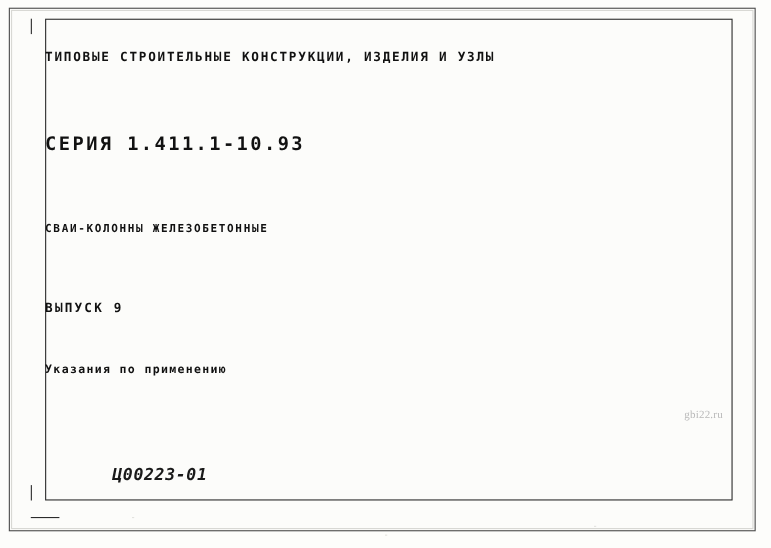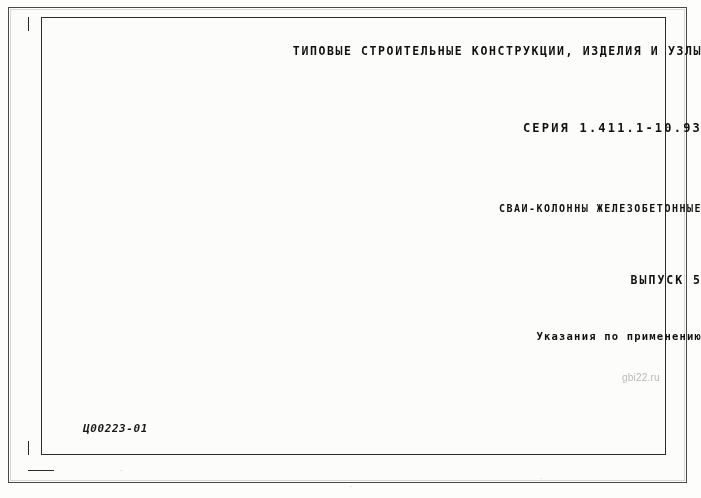--- a/index.html
+++ b/index.html
@@ -82,36 +82,35 @@
     position: absolute;
     left: 41px;
     top: 17px;
     width: 625px;
     height: 438px;
   }
 
   .line {
     position: absolute;
     width: 100%;
-    text-align: right;
+    text-align: left;
     letter-spacing: 1.4px;
     font-weight: bold;
     color: #111;
     white-space: nowrap;
-    margin-left: 36px;
   }
 
   .l-heading {
     top: 27px;
     font-size: 11.5px;
     letter-spacing: 1.6px;
   }
   .l-series {
     top: 104px;
-    font-size: 12px;
+    font-size: 17px;
     letter-spacing: 2.2px;
   }
   .l-title1 {
     top: 186px;
     font-size: 10px;
     letter-spacing: 1.5px;
   }
   .l-title2 {
     top: 208px;
     font-size: 11px;
@@ -123,36 +122,36 @@
     letter-spacing: 2px;
   }
   .l-sub {
     top: 313px;
     font-size: 10.5px;
     letter-spacing: 1.2px;
   }
 
   .code {
     position: absolute;
-    left: 42px;
+    left: 61px;
     top: 405px;
-    font-size: 11px;
+    font-size: 15px;
     font-style: italic;
     font-weight: bold;
     letter-spacing: 0.6px;
     color: #1a1a1a;
   }
 
   .watermark {
     position: absolute;
     left: 622px;
     top: 372px;
     font-size: 10px;
     color: #b9b9b9;
-    font-family: Liberation Sans, sans-serif;
+    font-family: Liberation Serif, serif;
     letter-spacing: 0.2px;
   }
 
   
   .speckle {
     position: absolute;
     background: #e3e3df;
     width: 2px;
     height: 1px;
   }
@@ -172,21 +171,21 @@
 
   <div class="content">
 
     <div class="line l-heading">ТИПОВЫЕ СТРОИТЕЛЬНЫЕ КОНСТРУКЦИИ, ИЗДЕЛИЯ И УЗЛЫ</div>
 
     <div class="line l-series">СЕРИЯ 1.411.1-10.93</div>
 
     <div class="line l-title1">СВАИ-КОЛОННЫ ЖЕЛЕЗОБЕТОННЫЕ</div>
 
 
-    <div class="line l-issue">ВЫПУСК 5</div>
+    <div class="line l-issue">ВЫПУСК 9</div>
 
     <div class="line l-sub">Указания по применению</div>
 
     <div class="code">Ц00223-01</div>
   </div>
 
   <div class="watermark">gbi22.ru</div>
 
   <div class="speckle" style="left:120px; top:470px;"></div>
   <div class="speckle" style="left:350px; top:486px;"></div>

